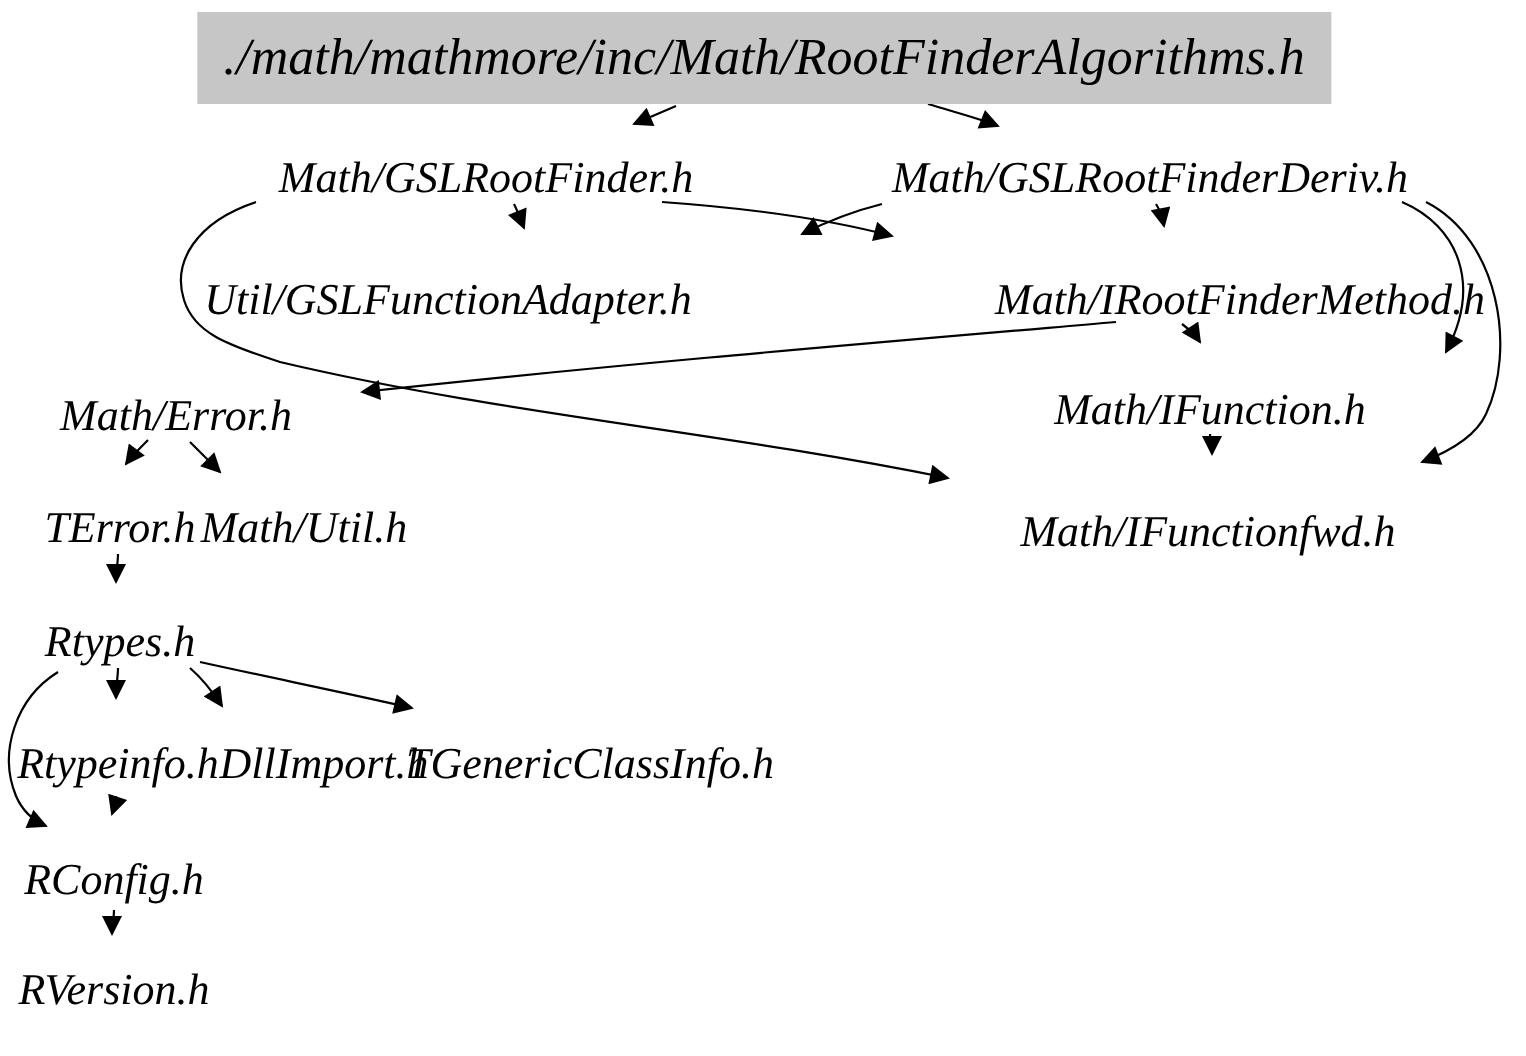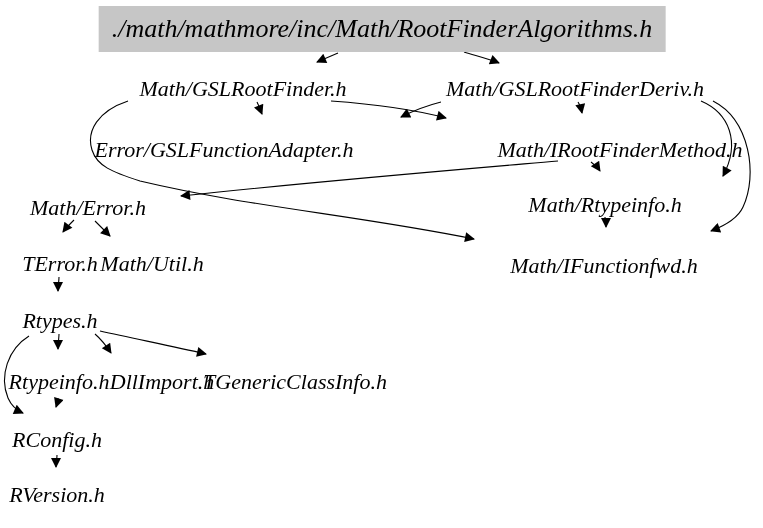--- a/index.html
+++ b/index.html
@@ -61,24 +61,24 @@
         <path class="edge" d="M100,331 C136,339 171,346 206,354" marker-end="url(#arrow)"></path>
         <path class="edge" d="M29,336 C8,349 -1,376 8,398 C11,405 16,410 23,413" marker-end="url(#arrow)"></path>
         <path class="edge" d="M58,398 C58,401 57,404 56,407" marker-end="url(#arrow)"></path>
         <path class="edge" d="M57,455 C57,459 56,463 56,467" marker-end="url(#arrow)"></path>
       </g>
   </svg>
   <div id="node-layer">
       <div class="node root" style="left: 382px; top: 29px;">./math/mathmore/inc/Math/RootFinderAlgorithms.h</div>
       <div class="node" style="left: 231px; top: 89px; margin-left: 12px;">Math/GSLRootFinder.h</div>
       <div class="node" style="left: 575px; top: 89px;">Math/GSLRootFinderDeriv.h</div>
-      <div class="node" style="left: 224px; top: 150px;">Error/GSLFunctionAdapter.h</div>
+      <div class="node" style="left: 224px; top: 150px;">Util/GSLFunctionAdapter.h</div>
       <div class="node" style="left: 588px; top: 150px; margin-left: 32px;">Math/IRootFinderMethod.h</div>
       <div class="node" style="left: 88px; top: 208px;">Math/Error.h</div>
-      <div class="node" style="left: 605px; top: 205px;">Math/Rtypeinfo.h</div>
+      <div class="node" style="left: 605px; top: 205px;">Math/IFunction.h</div>
       <div class="node" style="left: 60px; top: 264px;">TError.h</div>
       <div class="node" style="left: 152px; top: 264px;">Math/Util.h</div>
       <div class="node" style="left: 604px; top: 266px;">Math/IFunctionfwd.h</div>
       <div class="node" style="left: 60px; top: 321px;">Rtypes.h</div>
       <div class="node" style="left: 162px; top: 382px;">DllImport.h</div>
       <div class="node" style="left: 59px; top: 382px;">Rtypeinfo.h</div>
       <div class="node" style="left: 295px; top: 382px;">TGenericClassInfo.h</div>
       <div class="node" style="left: 57px; top: 440px;">RConfig.h</div>
       <div class="node" style="left: 57px; top: 495px;">RVersion.h</div>
     </div>

